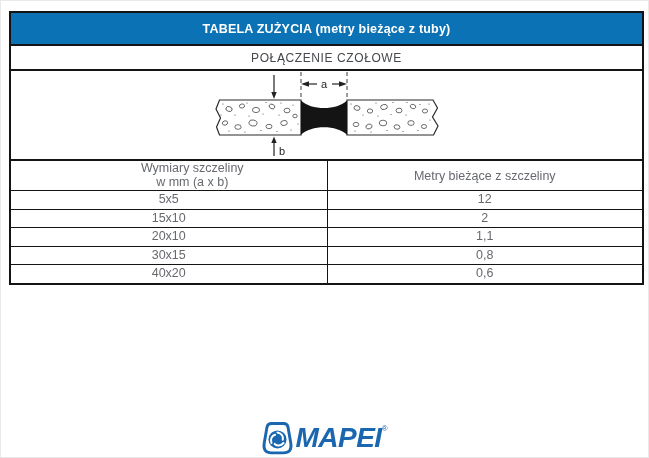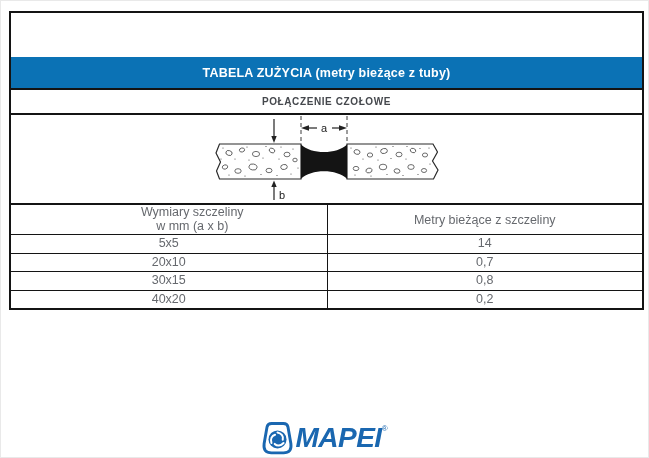--- a/index.html
+++ b/index.html
@@ -7,31 +7,31 @@
     position:relative; width:649px; height:458px; background:#ffffff;
     font-family:"Liberation Sans", sans-serif; box-sizing:border-box;
     border:1px solid #e9e9e9; overflow:hidden;
   }
   .spec-table {
     position:absolute; left:8px; top:10px; width:635px;
     border:2px solid #141414; box-sizing:border-box; background:#fff;
   }
   .title-band {
     height:31px; background:#0b72b5; border-bottom:2px solid #141414;
-    display:flex; align-items:center; justify-content:center;margin-top:44px;
+    display:flex; align-items:center; justify-content:center;
   }
   .title-band span {
     color:#ffffff; font-weight:bold; font-size:12.5px; letter-spacing:.2px;
   }
   .subtitle-band {
     height:23px; border-bottom:2px solid #141414; background:#fff;
     display:flex; align-items:center; justify-content:center;
   }
   .subtitle-band span {
-    color:#45484d; font-weight:bold; font-size:10px; letter-spacing:.6px;
+    color:#45484d; font-weight:normal; font-size:12px; letter-spacing:.6px;
   }
   .diagram-band {
     height:88px; border-bottom:2px solid #141414; background:#fff;
     display:flex; align-items:center; justify-content:center;
   }
   .data-table { width:100%; border-collapse:collapse; table-layout:fixed; }
   .data-table th, .data-table td {
     border-top:1.7px solid #141414; text-align:center; padding:0;
     font-size:12.5px; color:#66696e; font-weight:normal;
   }
@@ -176,33 +176,37 @@
           <th>
             <span class="thl">Wymiary szczeliny</span>
             <span class="thl">w mm (a x b)</span>
           </th>
           <th>Metry bieżące z szczeliny</th>
         </tr>
       </thead>
       <tbody>
         <tr>
           <td>5x5</td>
-          <td>14</td>
+          <td>12</td>
+        </tr>
+        <tr>
+          <td>15x10</td>
+          <td>2</td>
         </tr>
         <tr>
           <td>20x10</td>
-          <td>0,7</td>
+          <td>1,1</td>
         </tr>
         <tr>
           <td>30x15</td>
           <td>0,8</td>
         </tr>
         <tr>
           <td>40x20</td>
-          <td>0,2</td>
+          <td>0,6</td>
         </tr>
       </tbody>
     </table>
   </div>
 
   <div class="logo">
     <svg width="33" height="35" viewBox="0 0 34 36">
       <path d="M11,2.5 L23,2.5 Q27.2,2.5 27.8,6.2 L30.8,23.5 Q32,32.8 23.2,32.8 L10.8,32.8 Q2,32.8 3.2,23.5 L6.2,6.2 Q6.8,2.5 11,2.5 Z" fill="#ffffff" stroke="#1a67b0" stroke-width="3"></path>
       <circle cx="17" cy="19" r="9.3" fill="#1a67b0"></circle>
       <g stroke="#ffffff" stroke-width="2.1" fill="none" stroke-linecap="round">

